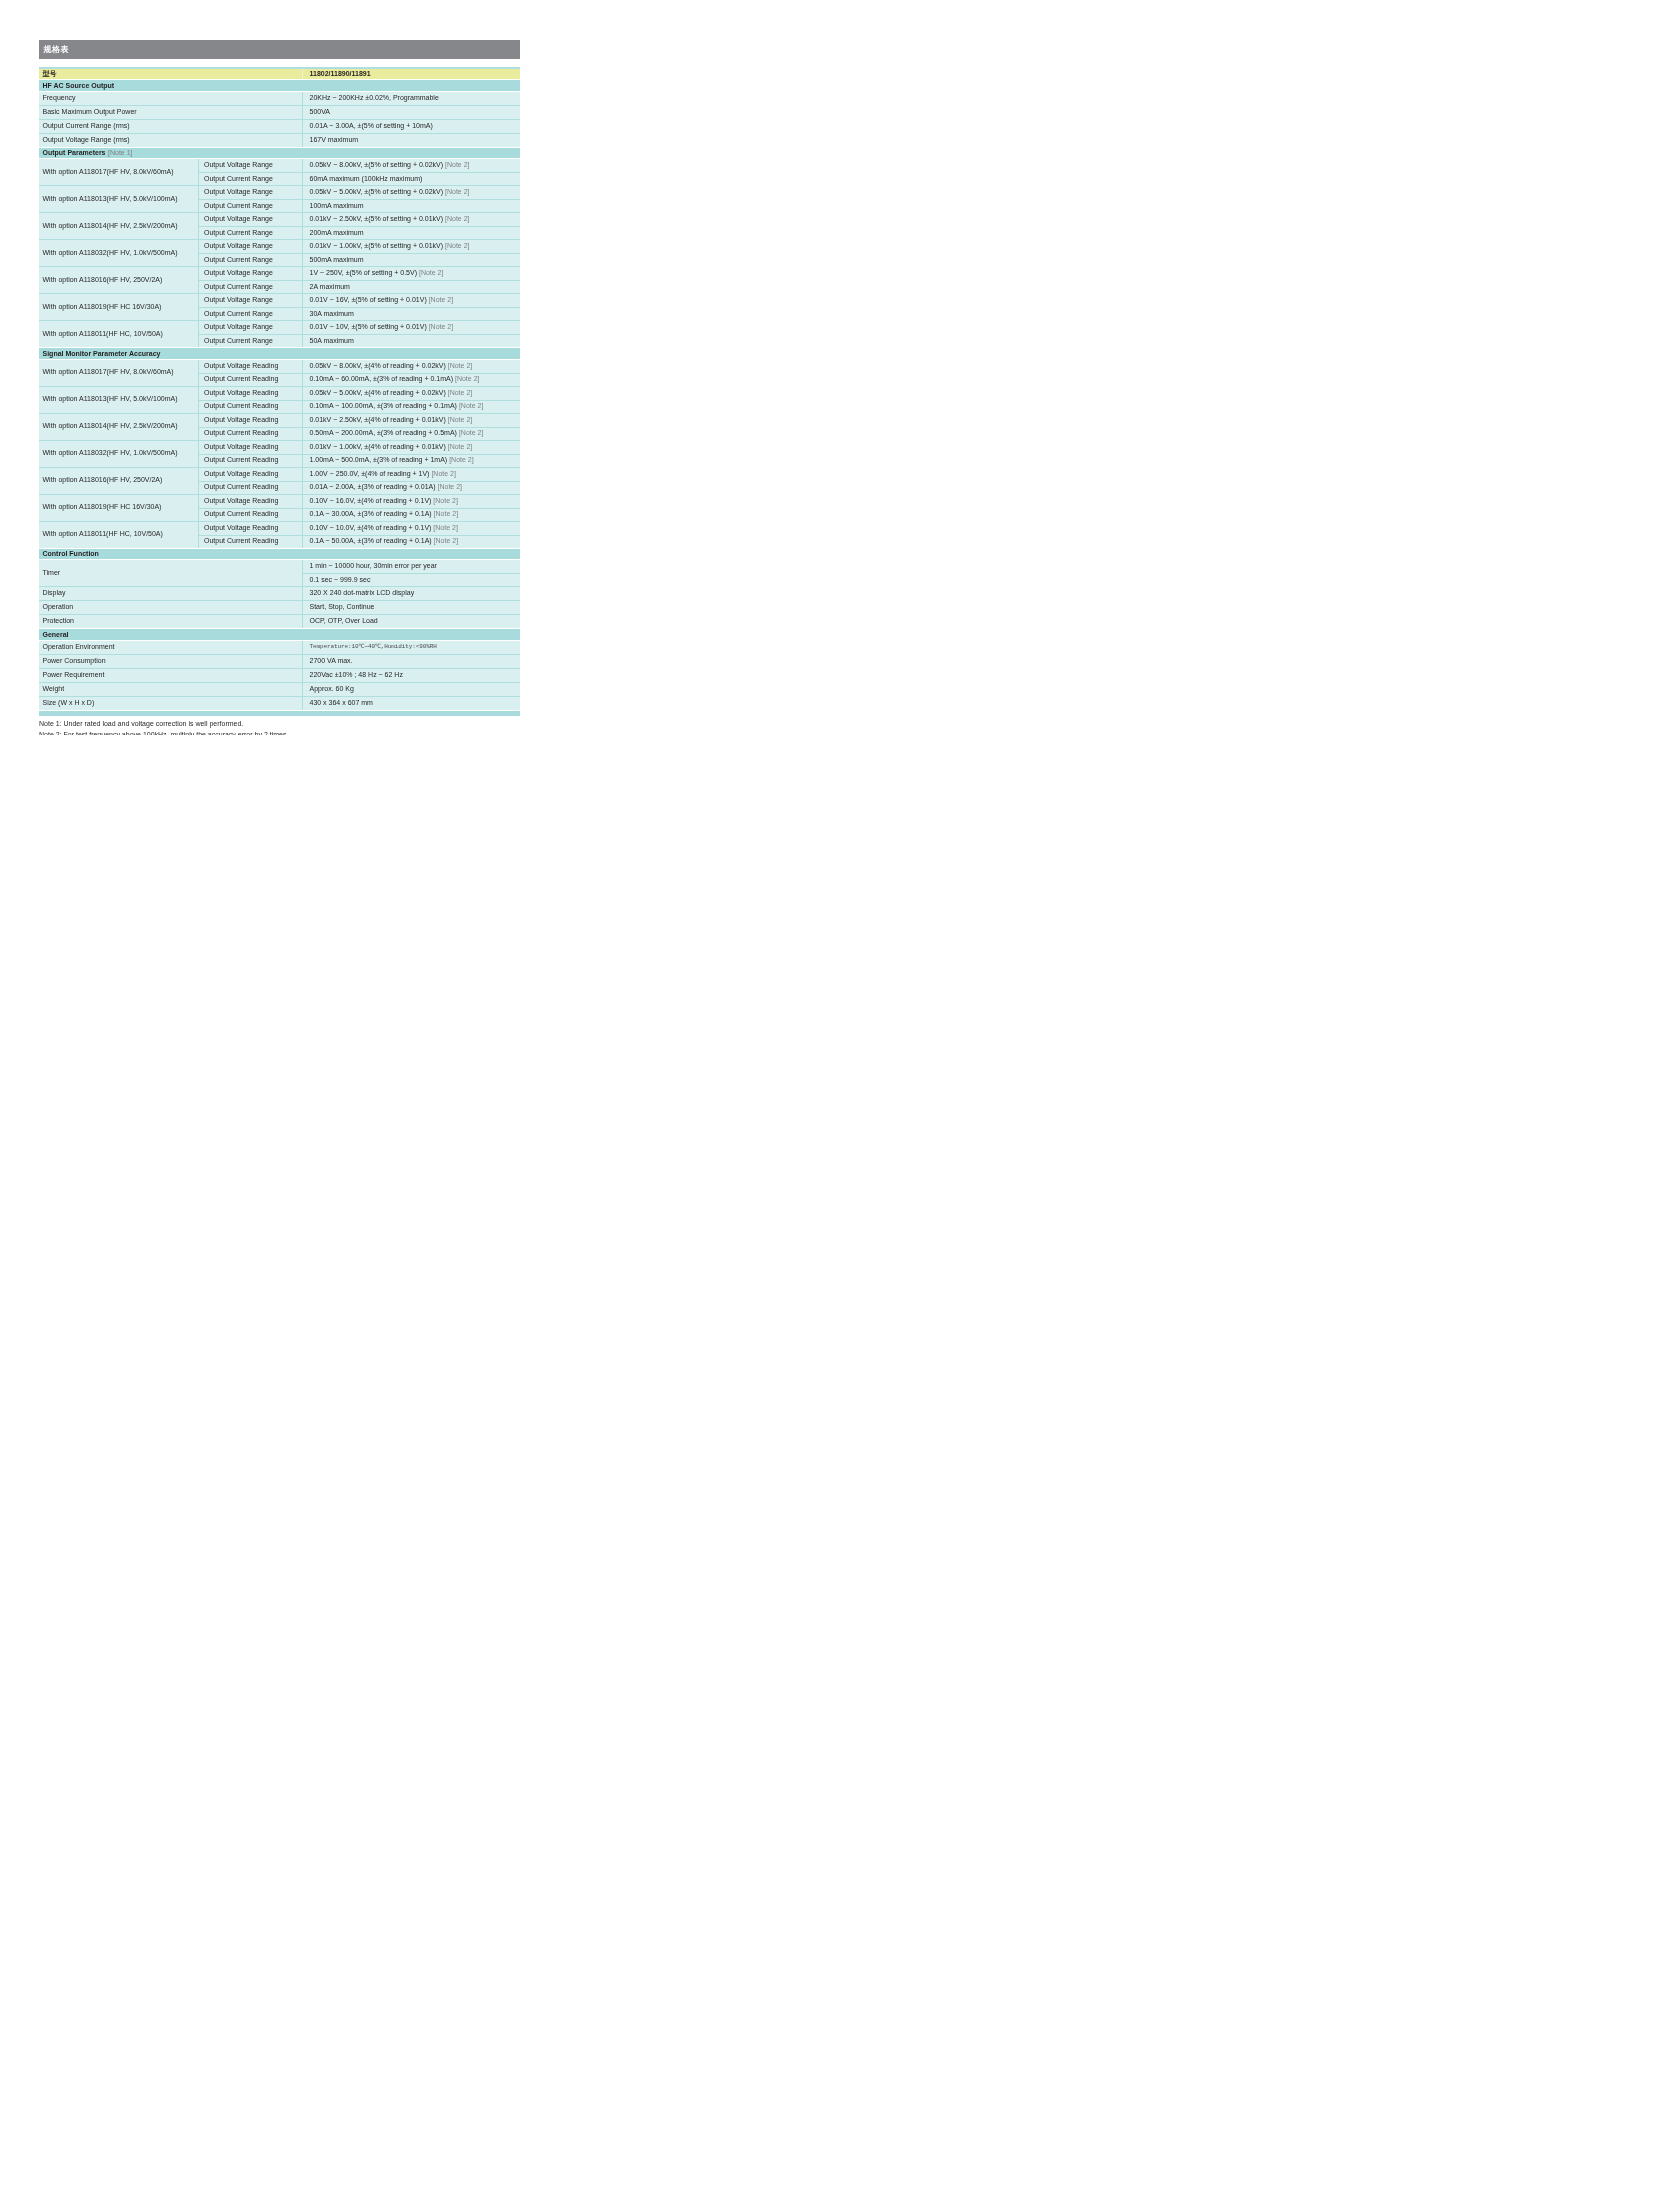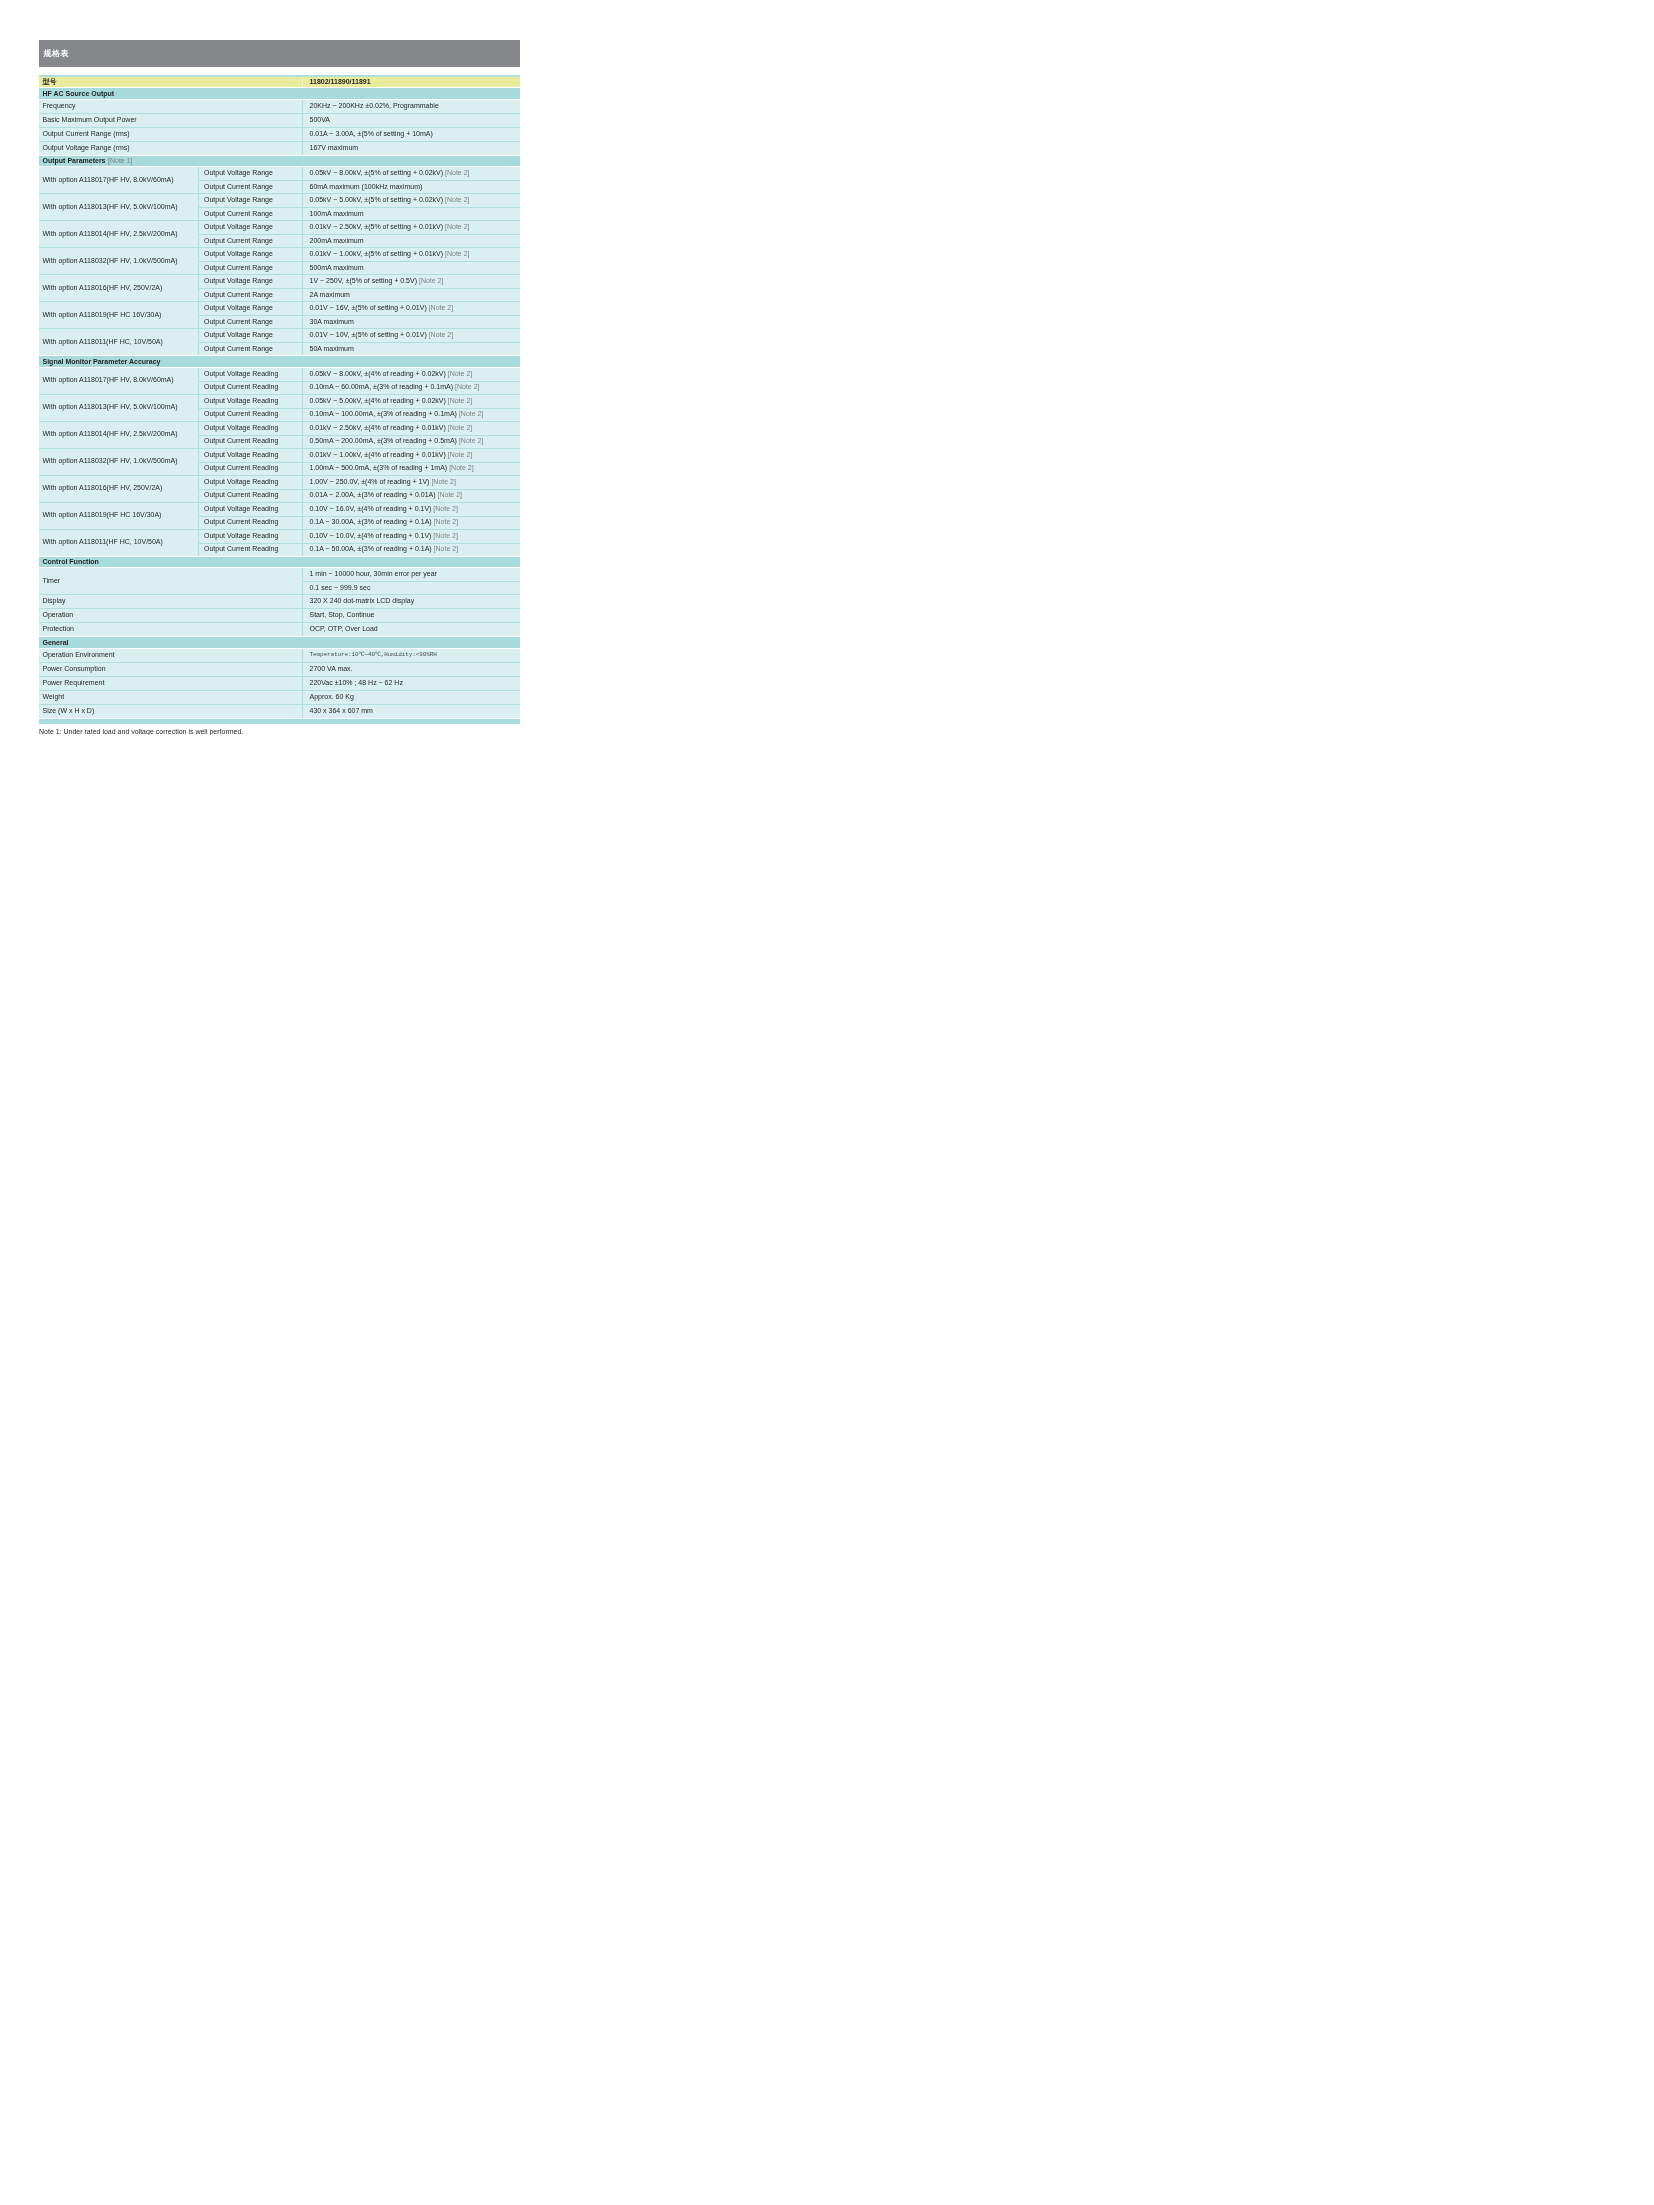--- a/index.html
+++ b/index.html
@@ -6,21 +6,21 @@
   body{
     width:552px;height:735px;
     font-family:"Liberation Sans","DejaVu Sans",sans-serif;
     color:var(--text,#231f20);
     -webkit-font-smoothing:antialiased;
   }
   .page{box-sizing:border-box;padding:40px 0 0 39px;}
   .content{width:481px;}
 
   .title-bar{
-    height:27px;background:var(--title-bar-bg,#85878a);color:#fff;
+    height:19px;background:var(--title-bar-bg,#85878a);color:#fff;
     display:flex;align-items:center;padding-left:4.5px;box-sizing:border-box;
     font-size:8px;letter-spacing:0.5px;font-weight:bold;
   }
 
   .spec-table{margin-top:8px;}
   .top-band{height:1.5px;background:var(--divider,#aedede);}
 
   .model-row{
     display:grid;grid-template-columns:159px 104px 1fr;
     background:var(--yellow-row-bg,#e9ec9d);font-weight:bold;font-size:7px;

